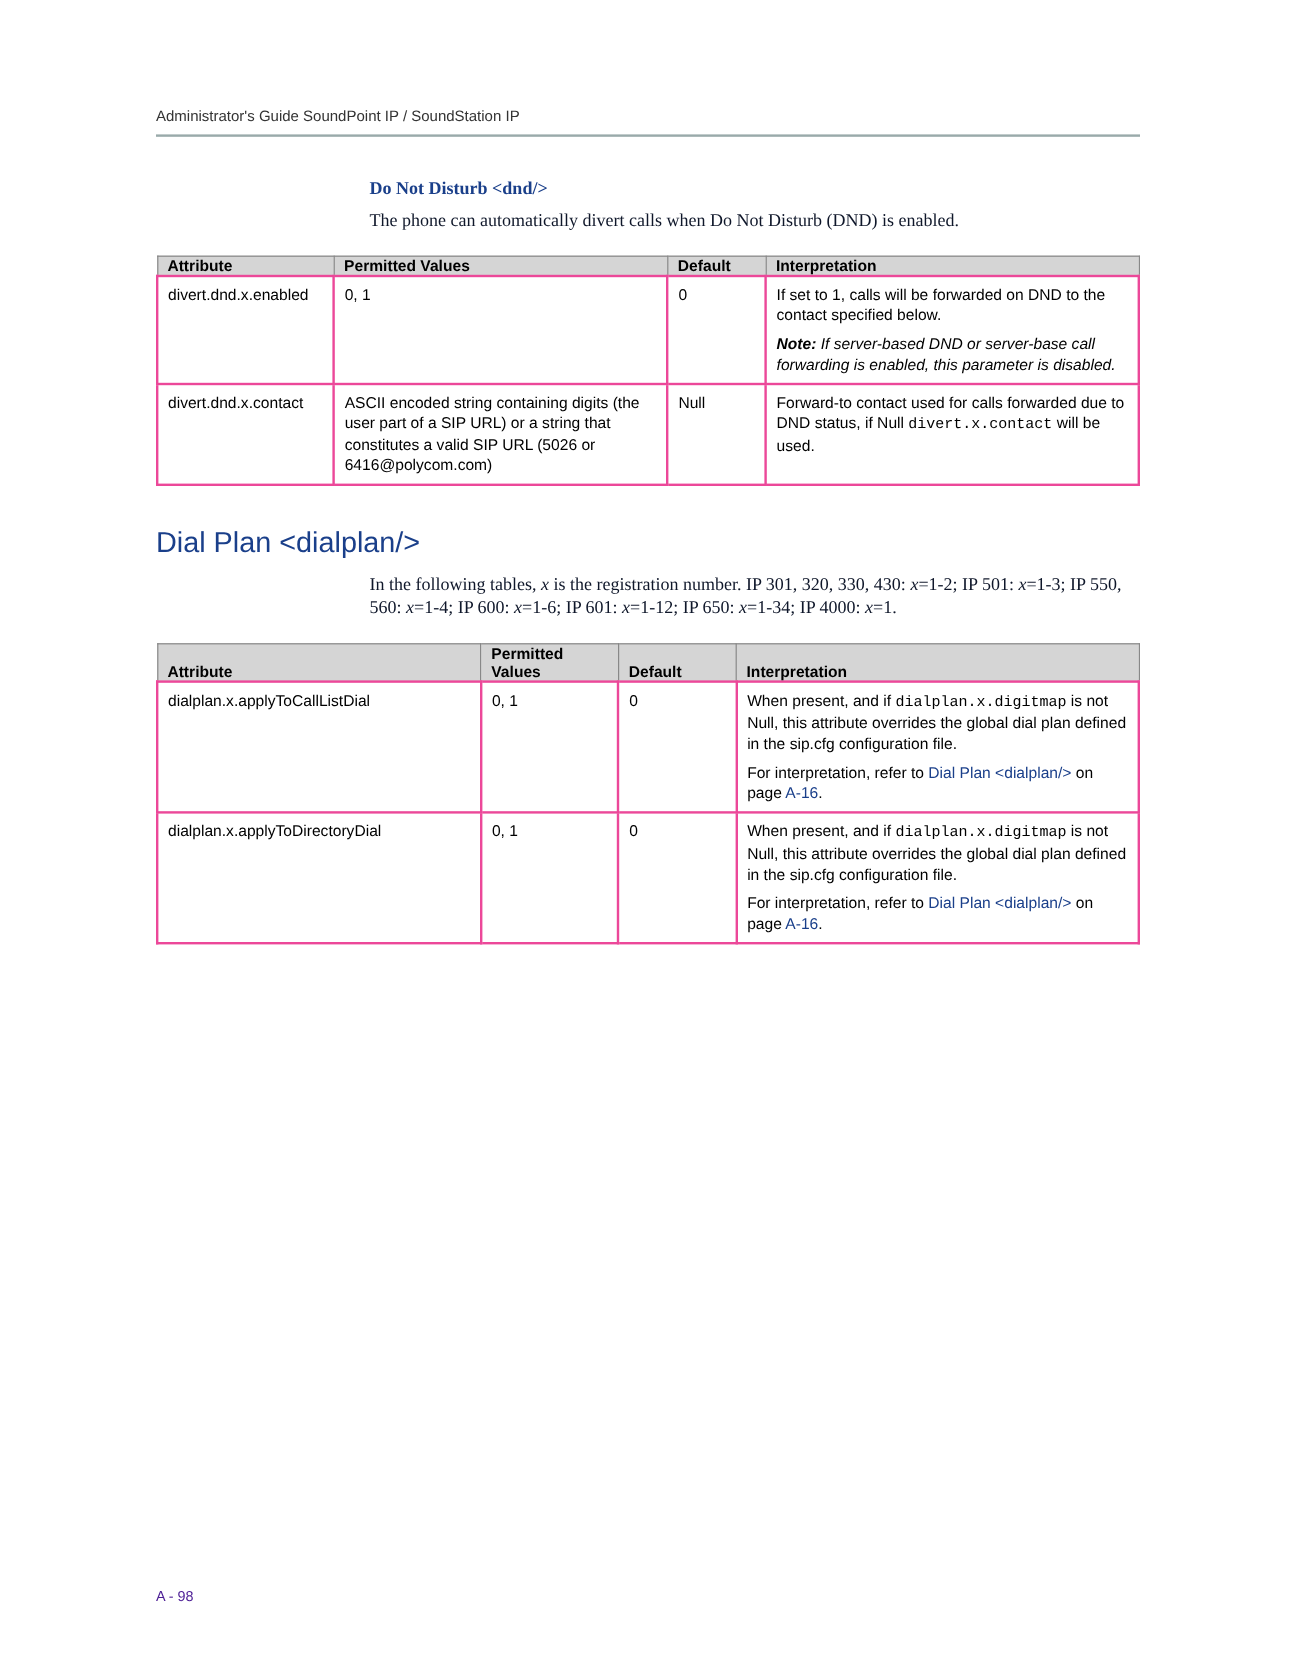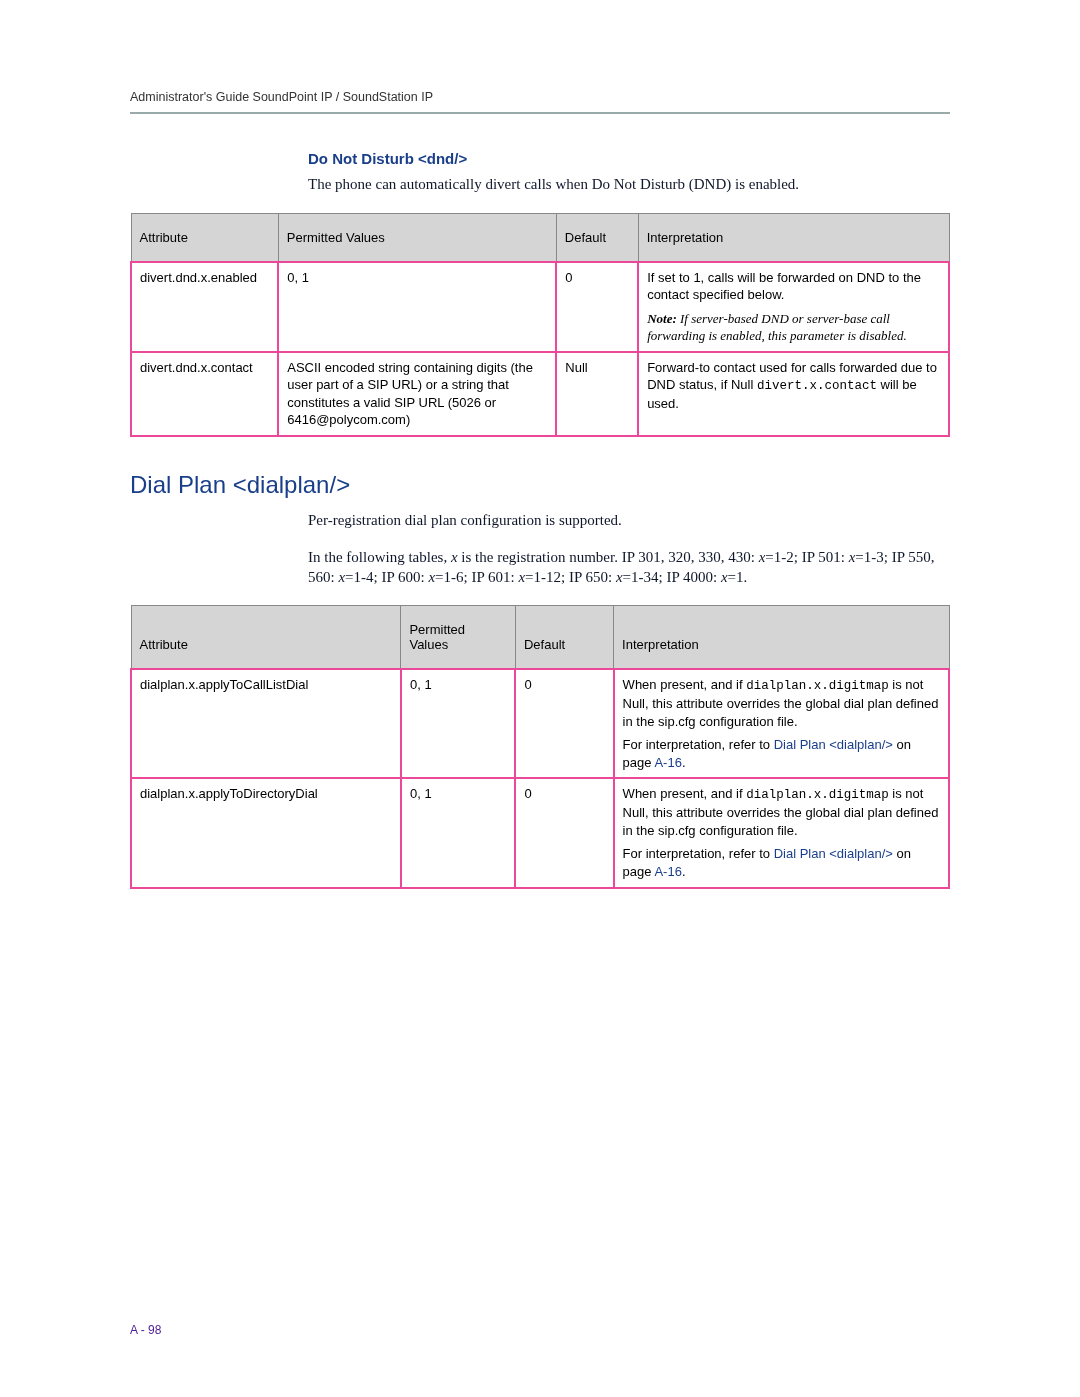--- a/index.html
+++ b/index.html
@@ -19,21 +19,21 @@
   }
   .running-header {
     font-family: "Trebuchet MS", Arial, sans-serif;
     font-size: 12.5px;
     color: #333;
     padding-bottom: 8px;
     border-bottom: 2px solid #9aa;
     margin-bottom: 36px;
   }
   .subhead {
-    font-family: Liberation Sans, sans-serif;
+    font-family: Liberation Serif, serif;
     font-weight: bold;
     color: #1a3f8a;
     font-size: 15px;
     margin-left: 178px;
     margin-bottom: 8px;
   }
   .body-para {
     font-family: "Book Antiqua", Palatino, Georgia, serif;
     font-size: 15px;
     line-height: 1.3;
@@ -51,32 +51,32 @@
   table.spec {
     width: 100%;
     border-collapse: collapse;
     font-family: Arial, Helvetica, sans-serif;
     font-size: 13px;
     margin-bottom: 10px;
   }
   table.spec th {
     background: #d5d5d5;
     text-align: left;
-    font-weight: normal;
-    padding: 16px 8px;
+    font-weight: bold;
+    padding: 0 8px;
     border: 1px solid #888;
     vertical-align: bottom;
   }
   table.spec td {
     padding: 6px 8px;
     border: 2px solid #ec4899;
     vertical-align: top;
     line-height: 1.35;
   }
-  .note-italic { font-style: italic; font-family: Liberation Serif, serif; }
+  .note-italic { font-style: italic; }
   .note-bold-italic { font-style: italic; font-weight: bold; }
   .mono { font-family: "Courier New", monospace; font-size: 12.5px; }
   .bold { font-weight: normal; }
   .link { color: #1a3f8a; }
   .page-number {
     position: absolute;
     bottom: 60px;
     left: 130px;
     font-family: "Trebuchet MS", Arial, sans-serif;
     font-size: 12px;
@@ -139,21 +139,20 @@
         <td>Null</td>
         <td>
           <span>Forward-to contact used for calls forwarded due to DND status, if Null </span><span class="mono">divert.x.contact</span><span> will be used.</span>
         </td>
       </tr>
     </tbody>
   </table>
 
   <div class="h2">Dial Plan &lt;dialplan/&gt;</div>
 
-  <div class="body-para">Per-registration dial plan configuration is supported.</div>
 
   <div class="body-para">
     <span>In the following tables, </span><i>x</i><span> is the registration number. IP 301, 320, 330, 430: </span><i>x</i><span>=1-2; IP 501: </span><i>x</i><span>=1-3; IP 550, 560: </span><i>x</i><span>=1-4; IP 600: </span><i>x</i><span>=1-6; IP 601: </span><i>x</i><span>=1-12; IP 650: </span><i>x</i><span>=1-34; IP 4000: </span><i>x</i><span>=1.</span>
   </div>
 
   <table class="spec t2">
     <colgroup>
         <col class="c1">
         <col class="c2">
         <col class="c3">

